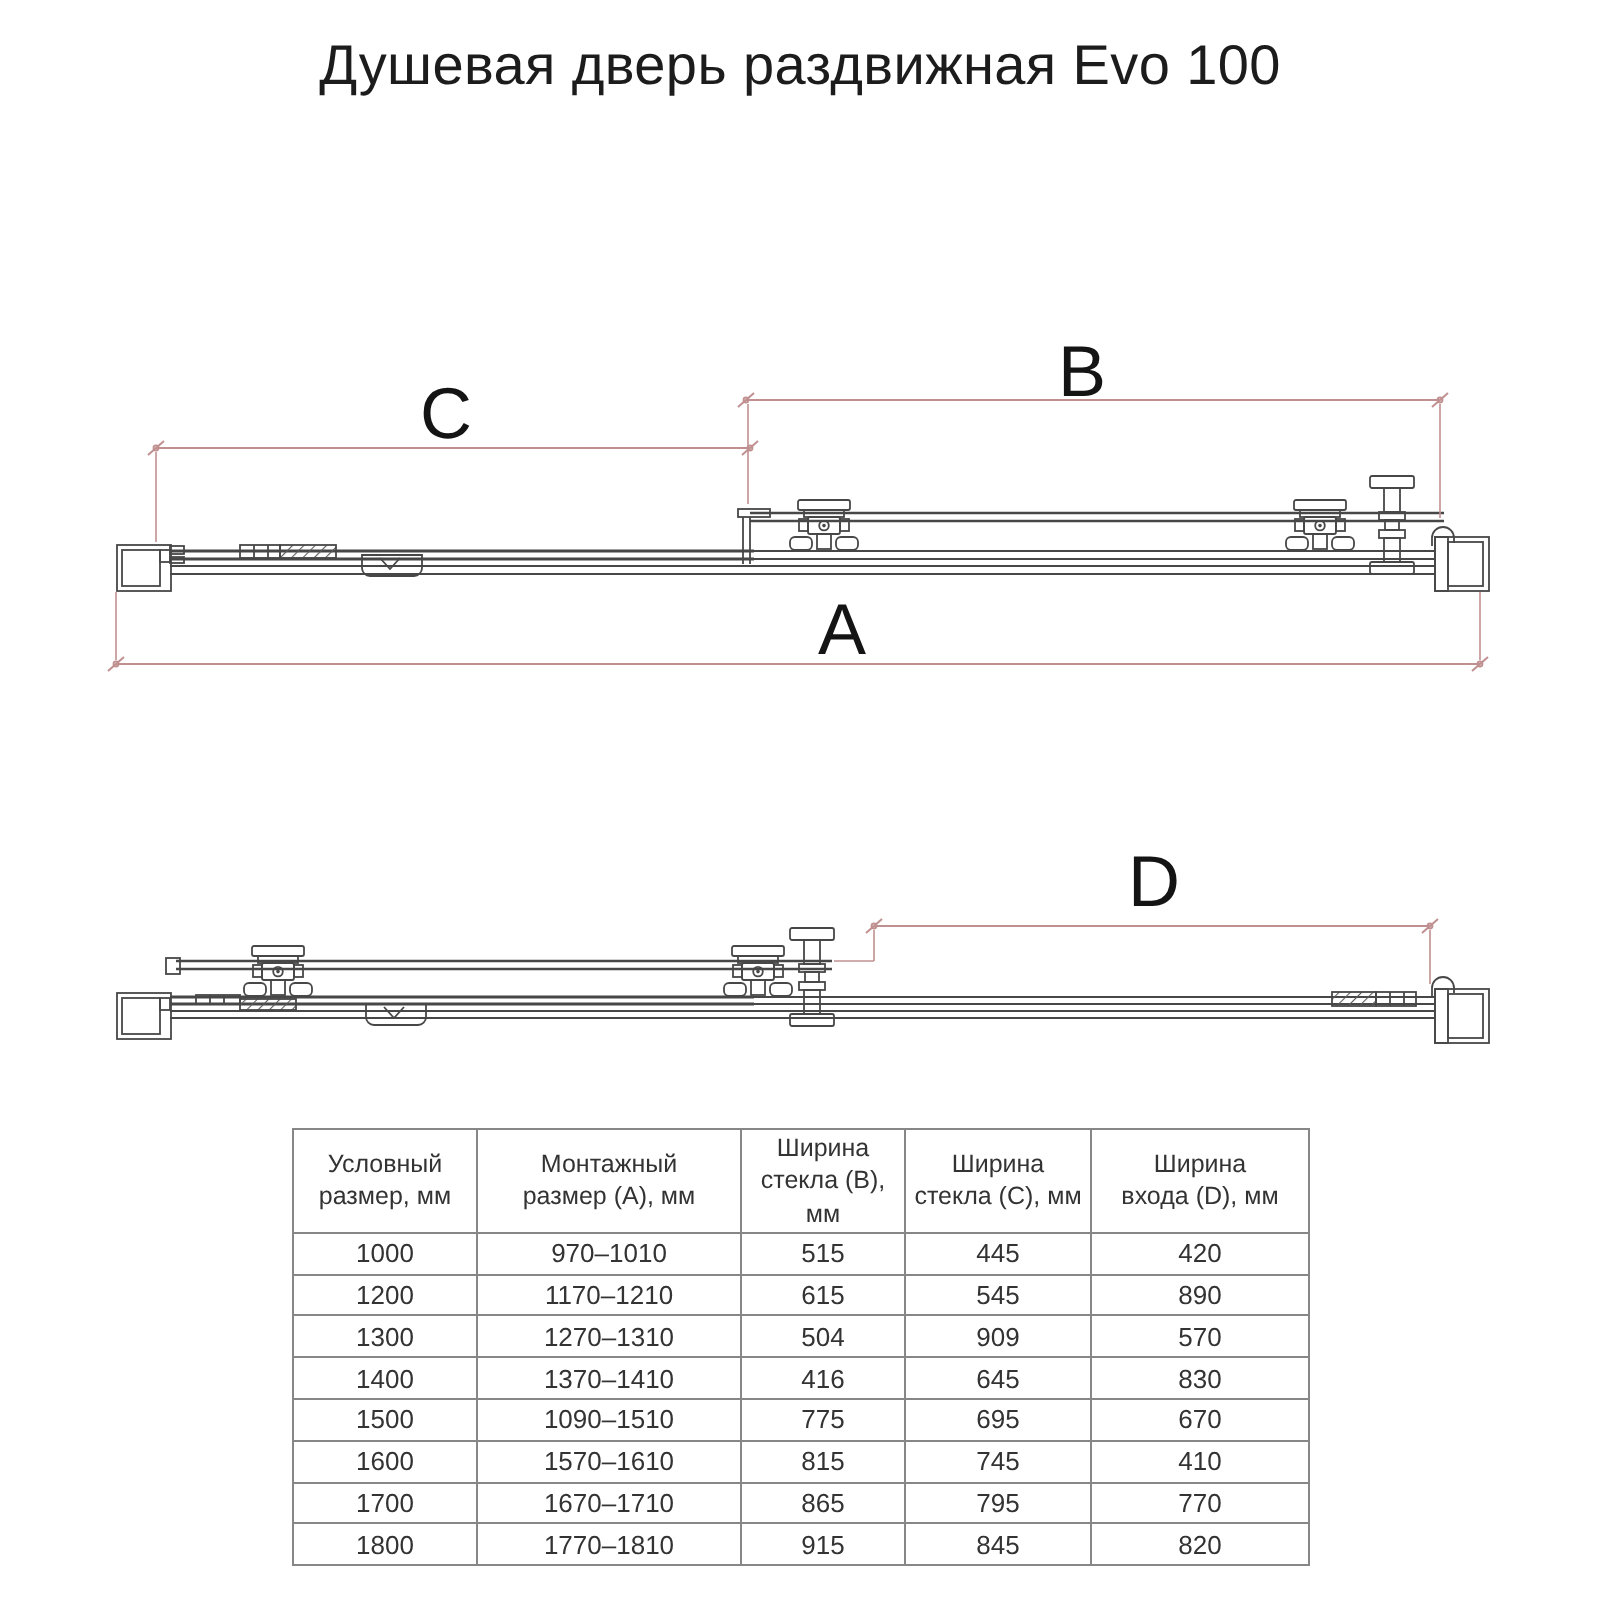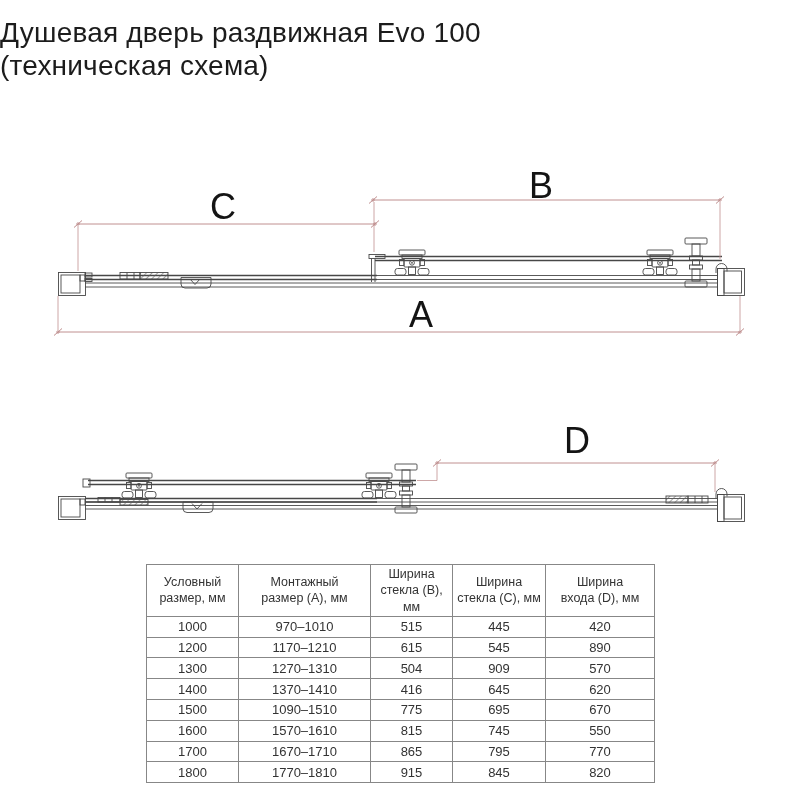--- a/index.html
+++ b/index.html
@@ -1,21 +1,21 @@
 <!DOCTYPE html>
 <html><head>
 <meta charset="utf-8">
 <style>
   html,body{margin:0;padding:0;}
   body{
     width:800px;height:800px;position:relative;background:#ffffff;
     font-family:"Liberation Sans",sans-serif;overflow:hidden;
   }
   .title-block{
-    position:absolute;top:16px;left:0;width:800px;text-align:left;
+    position:absolute;top:16px;left:0;width:800px;text-align:center;
     color:#1c1c1c;font-size:28px;line-height:33px;font-weight:400;
     letter-spacing:0.2px;
   }
   svg.scheme{position:absolute;left:0;top:0;}
   svg .lw{fill:none;}
   svg .dot{fill:currentColor;stroke:none;}
   svg text.dim-label{
     font-family:"Liberation Sans",sans-serif;font-size:36px;font-weight:400;
     text-anchor:middle;stroke:none;
   }
@@ -31,21 +31,20 @@
     white-space:pre-line;font-size:12.5px;line-height:1.3;height:34px;padding:1px 0;
     vertical-align:middle;
   }
   table.size-table td{height:19.8px;padding:0;vertical-align:middle;}
 </style>
 </head>
 <body>
 
 <div class="title-block">
   <div>Душевая дверь раздвижная Evo 100</div>
-  <div>(техническая схема)</div>
 </div>
 
 <svg class="scheme" width="800" height="560" viewBox="0 0 800 560">
   <defs>
     <pattern id="hatch" width="4" height="4" patternUnits="userSpaceOnUse" patternTransform="rotate(45)">
       <line x1="0" y1="0" x2="0" y2="4" stroke="#5a5a5a" stroke-width="1.1"></line>
     </pattern>
     <g id="sym-carriage" fill="none">
       <rect x="5" y="0" width="26" height="5" rx="1"></rect>
       <rect x="8" y="5" width="20" height="3.5"></rect>
@@ -254,35 +253,35 @@
         <td>1270–1310</td>
         <td>504</td>
         <td>909</td>
         <td>570</td>
       </tr>
       <tr>
         <td>1400</td>
         <td>1370–1410</td>
         <td>416</td>
         <td>645</td>
-        <td>620</td>
+        <td>830</td>
       </tr>
       <tr>
         <td>1500</td>
         <td>1090–1510</td>
         <td>775</td>
         <td>695</td>
         <td>670</td>
       </tr>
       <tr>
         <td>1600</td>
         <td>1570–1610</td>
         <td>815</td>
         <td>745</td>
-        <td>550</td>
+        <td>410</td>
       </tr>
       <tr>
         <td>1700</td>
         <td>1670–1710</td>
         <td>865</td>
         <td>795</td>
         <td>770</td>
       </tr>
       <tr>
         <td>1800</td>

